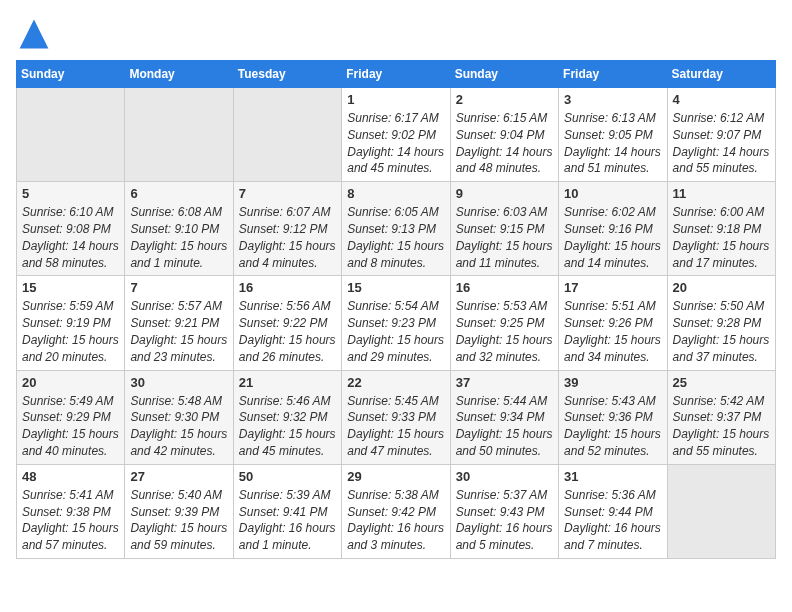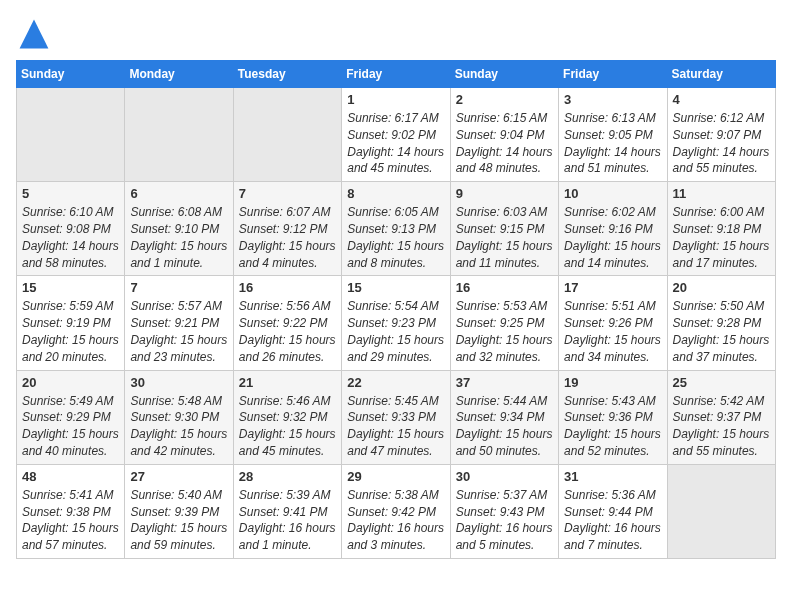--- a/index.html
+++ b/index.html
@@ -216,39 +216,39 @@
         </td>
         <td>
           <div class="day-number">22</div>
 <div class="day-info">Sunrise: 5:45 AM<br>Sunset: 9:33 PM<br>Daylight: 15 hours and 47 minutes.</div>
         </td>
         <td>
           <div class="day-number">37</div>
 <div class="day-info">Sunrise: 5:44 AM<br>Sunset: 9:34 PM<br>Daylight: 15 hours and 50 minutes.</div>
         </td>
         <td>
-          <div class="day-number">19</div>
+          <div class="day-number">39</div>
 <div class="day-info">Sunrise: 5:43 AM<br>Sunset: 9:36 PM<br>Daylight: 15 hours and 52 minutes.</div>
         </td>
         <td>
           <div class="day-number">25</div>
 <div class="day-info">Sunrise: 5:42 AM<br>Sunset: 9:37 PM<br>Daylight: 15 hours and 55 minutes.</div>
         </td>
       </tr>
       <tr>
         <td>
           <div class="day-number">48</div>
 <div class="day-info">Sunrise: 5:41 AM<br>Sunset: 9:38 PM<br>Daylight: 15 hours and 57 minutes.</div>
         </td>
         <td>
           <div class="day-number">27</div>
 <div class="day-info">Sunrise: 5:40 AM<br>Sunset: 9:39 PM<br>Daylight: 15 hours and 59 minutes.</div>
         </td>
         <td>
-          <div class="day-number">28</div>
+          <div class="day-number">50</div>
 <div class="day-info">Sunrise: 5:39 AM<br>Sunset: 9:41 PM<br>Daylight: 16 hours and 1 minute.</div>
         </td>
         <td>
           <div class="day-number">29</div>
 <div class="day-info">Sunrise: 5:38 AM<br>Sunset: 9:42 PM<br>Daylight: 16 hours and 3 minutes.</div>
         </td>
         <td>
           <div class="day-number">30</div>
 <div class="day-info">Sunrise: 5:37 AM<br>Sunset: 9:43 PM<br>Daylight: 16 hours and 5 minutes.</div>
         </td>

